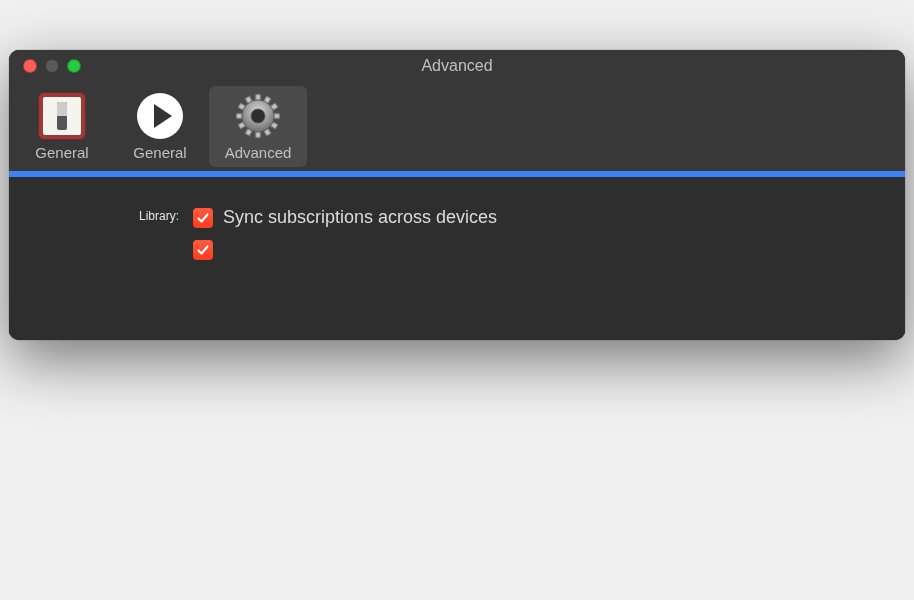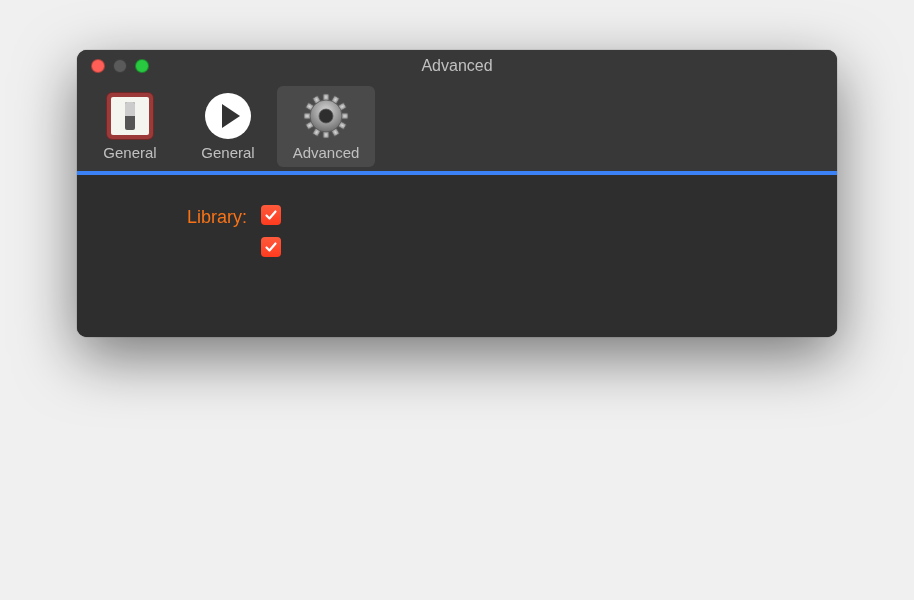--- a/index.html
+++ b/index.html
@@ -13,21 +13,21 @@
       background: #f0f0f0;
       width: 914px;
       height: 600px;
       display: flex;
       align-items: flex-start;
       justify-content: center;
       padding-top: 50px;
     }
     
     .window {
-      width: 760px;
+      width: 896px;
       background: #2e2e2e;
       border-radius: 10px;
       box-shadow: 0 20px 60px rgba(0,0,0,0.5), 0 0 1px rgba(0,0,0,0.8);
       overflow: hidden;
     }
     
     .titlebar {
       display: flex;
       align-items: center;
       height: 32px;
@@ -60,21 +60,21 @@
       color: #c0c0c0;
       font-size: 16px;
       font-weight: 400;
     }
     
     .toolbar {
       display: flex;
       background: #383838;
       padding: 4px 4px 4px 4px;
       gap: 0;
-      border-bottom: 4px solid #3b82f6;
+      border-bottom: 6px solid #3b82f6;
     }
     
     .tab-item {
       display: flex;
       flex-direction: column;
       align-items: center;
       justify-content: flex-end;
       padding: 6px 10px 6px 10px;
       border-radius: 6px;
       cursor: default;
@@ -170,22 +170,22 @@
       background: #2e2e2e;
     }
     
     .form-row {
       display: flex;
       align-items: flex-start;
       gap: 14px;
     }
     
     .form-label {
-      color: #f97316;
-      font-size: 18px;
+      color: #e5e5e5;
+      font-size: 12px;
       text-align: right;
       min-width: 140px;
       padding-top: 2px;
     }
     
     .options {
       display: flex;
       flex-direction: column;
       gap: 12px;
     }
@@ -287,20 +287,21 @@
     <div class="form-row">
       <div class="form-label">Library:</div>
       <div class="options">
 
         <div class="option">
           <div class="checkbox">
             <svg viewBox="0 0 14 14">
                 <path d="M2.5 7.5 L5.5 10.5 L11.5 3.5" stroke="#fff" stroke-width="2.2" fill="none" stroke-linecap="round" stroke-linejoin="round"></path>
               </svg>
           </div>
+          <span class="option-label">Sync subscriptions across devices</span>
         </div>
 
 
         <div class="option">
           <div class="checkbox">
             <svg viewBox="0 0 14 14">
                 <path d="M2.5 7.5 L5.5 10.5 L11.5 3.5" stroke="#fff" stroke-width="2.2" fill="none" stroke-linecap="round" stroke-linejoin="round"></path>
               </svg>
           </div>
         </div>

